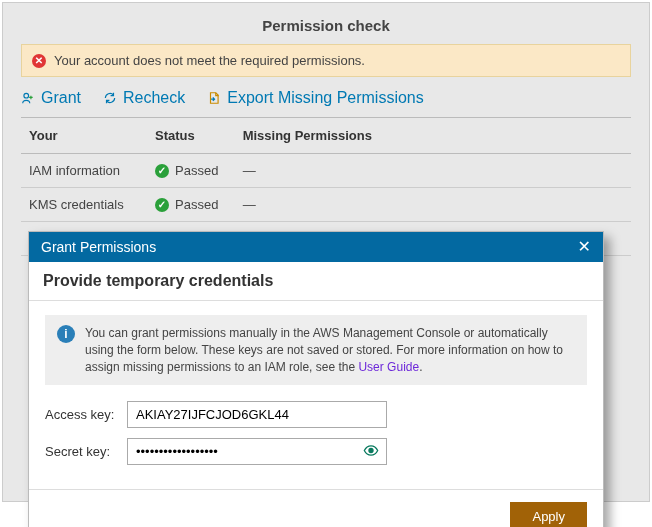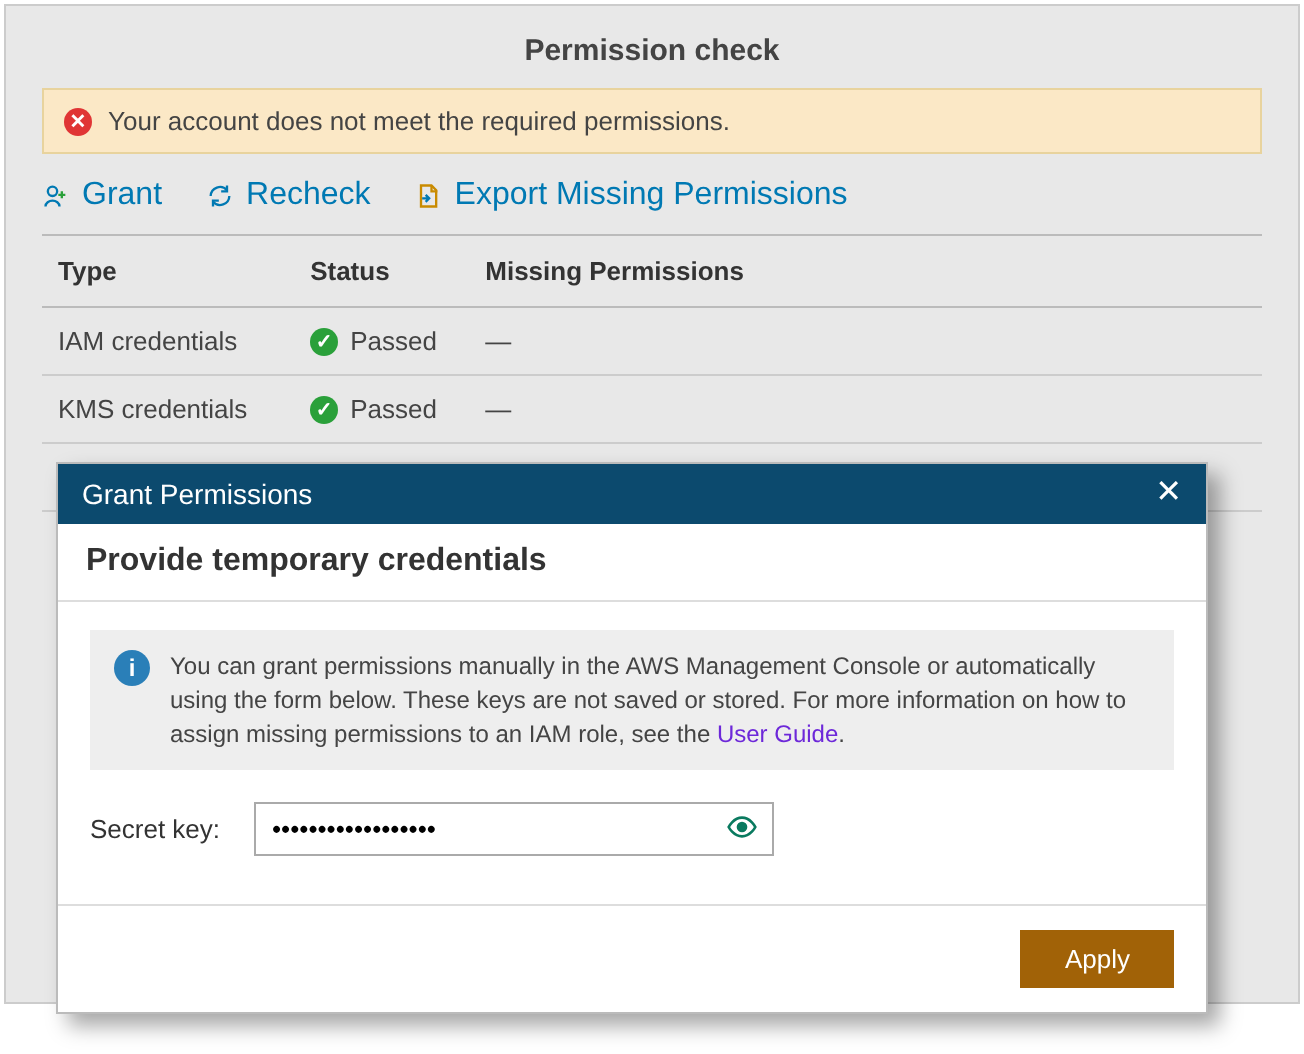--- a/index.html
+++ b/index.html
@@ -91,21 +91,21 @@
   .dialog {
     position: absolute;
     left: 28px;
     top: 231px;
     width: 576px;
     background: #fff;
     box-shadow: 6px 6px 10px rgba(0,0,0,0.35);
     border: 1px solid #bbb;
   }
   .dlg-header {
-    background: #0c4a6e;
+    background: #0369a1;
     color: #fff;
     padding: 7px 12px;
     display: flex;
     justify-content: space-between;
     align-items: center;
     font-size: 14px;
     font-weight: 500;
   }
   .dlg-close { cursor:pointer; font-size:16px; line-height:1; }
   .dlg-sub {
@@ -203,28 +203,28 @@
           <path d="M15 3v5h5" fill="none"></path>
           <path d="M10 17l3-3-3-3M13 14H7" stroke="#0079b3"></path>
         </svg>
       <span>Export Missing Permissions</span>
     </div>
   </div>
 
   <table class="perm">
     <thead>
       <tr>
-        <th>Type</th>
+        <th>Your</th>
         <th>Status</th>
         <th>Missing Permissions</th>
       </tr>
     </thead>
     <tbody>
       <tr>
-        <td>IAM credentials</td>
+        <td>IAM information</td>
         <td>
             <div class="status-cell">
               <span class="icon-circle ok">✓</span>
               <span>Passed</span>
             </div>
           </td>
         <td>—</td>
       </tr>
       <tr>
         <td>KMS credentials</td>
@@ -255,20 +255,24 @@
     <span>Grant Permissions</span>
     <span class="dlg-close">✕</span>
   </div>
   <div class="dlg-sub">Provide temporary credentials</div>
   <div class="dlg-body">
     <div class="infobox">
       <span class="icon-circle info-ic">i</span>
       <div>
         <span>You can grant permissions manually in the AWS Management Console or automatically using the form below. These keys are not saved or stored. For more information on how to assign missing permissions to an IAM role, see the </span><a href="#">User Guide</a><span>.</span>
       </div>
+    </div>
+    <div class="form-row">
+      <label>Access key:</label>
+      <input type="text" value="AKIAY27IJFCJOD6GKL44" style="">
     </div>
     <div class="form-row">
       <label>Secret key:</label>
       <span class="input-wrap">
         <input type="text" value="••••••••••••••••••" style="">
         <span class="eye">
           <svg width="16" height="16" viewBox="0 0 24 24" fill="none" stroke="currentColor" stroke-width="2">
               <path d="M2 12s3.5-7 10-7 10 7 10 7-3.5 7-10 7-10-7-10-7z"></path>
               <circle cx="12" cy="12" r="3" fill="currentColor"></circle>
             </svg>

